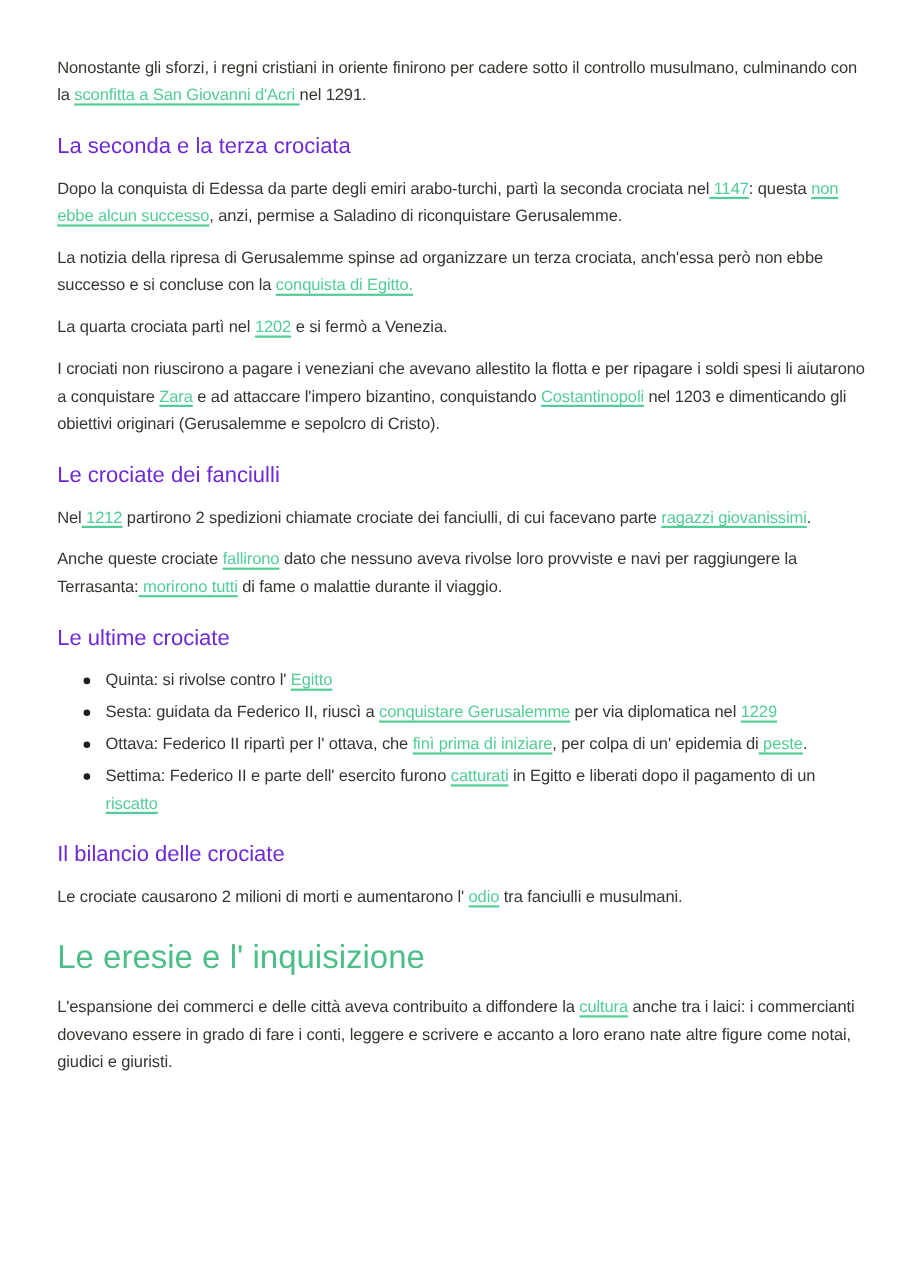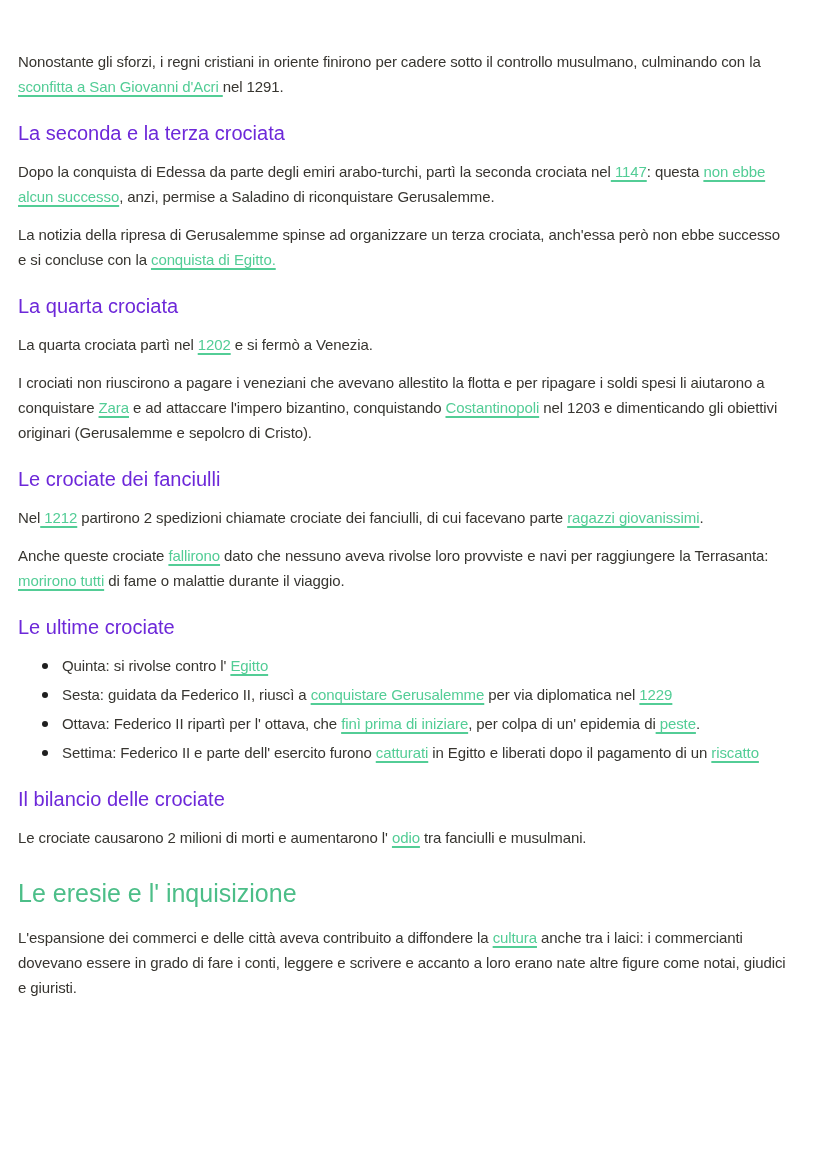--- a/index.html
+++ b/index.html
@@ -2,41 +2,41 @@
 <html><head>
 <meta charset="utf-8">
 <style>
   html, body { margin: 0; padding: 0; background: #ffffff; }
   .page {
     position: relative;
     width: 828px;
     height: 1170px;
     background: #ffffff;
     box-sizing: border-box;
-    padding: 49px 36px 0 18px;
+    padding: 49px 36px 0 52px;
     overflow: hidden;
     font-family: "Liberation Sans", sans-serif;
     color: #373530;
     font-size: 15px;
     line-height: 25px;
     letter-spacing: -0.1px;
   }
   .content { width: 100%; }
   p { margin: 0 0 13px 0; }
   h2 {
     color: #6d28d9;
     font-size: 20px;
     line-height: 26px;
     font-weight: 400;
     margin: 21px 0 13px 0;
     letter-spacing: 0;
   }
   h1 {
     color: #4cbe88;
-    font-size: 25px;
+    font-size: 30px;
     line-height: 34px;
     font-weight: 400;
     margin: 26px 0 15px 0;
     letter-spacing: 0;
   }
   a.link {
     color: #53cd96;
     text-decoration: underline;
     text-decoration-color: #53cd96;
     text-decoration-thickness: 1.5px;
@@ -64,21 +64,20 @@
 </style>
 </head>
 <body>
 
 <div class="page">
   <div class="content" id="content">
       <p><span>Nonostante gli sforzi, i regni cristiani in oriente finirono per cadere sotto il controllo musulmano, culminando con la </span><a class="link">sconfitta a San Giovanni d'Acri </a><span>nel 1291.</span></p>
       <h2>La seconda e la terza crociata</h2>
       <p><span>Dopo la conquista di Edessa da parte degli emiri arabo-turchi, partì la seconda crociata nel</span><a class="link"> 1147</a><span>: questa </span><a class="link">non ebbe alcun successo</a><span>, anzi, permise a Saladino di riconquistare Gerusalemme.</span></p>
       <p><span>La notizia della ripresa di Gerusalemme spinse ad organizzare un terza crociata, anch'essa però non ebbe successo e si concluse con la </span><a class="link">conquista di Egitto.</a></p>
-      <h2>La quarta crociata</h2>
       <p><span>La quarta crociata partì nel </span><a class="link">1202</a><span> e si fermò a Venezia.</span></p>
       <p><span>I crociati non riuscirono a pagare i veneziani che avevano allestito la flotta e per ripagare i soldi spesi li aiutarono a conquistare </span><a class="link">Zara</a><span> e ad attaccare l'impero bizantino, conquistando </span><a class="link">Costantinopoli</a><span> nel 1203 e dimenticando gli obiettivi originari (Gerusalemme e sepolcro di Cristo).</span></p>
       <h2>Le crociate dei fanciulli</h2>
       <p><span>Nel</span><a class="link"> 1212</a><span> partirono 2 spedizioni chiamate crociate dei fanciulli, di cui facevano parte </span><a class="link">ragazzi giovanissimi</a><span>.</span></p>
       <p><span>Anche queste crociate </span><a class="link">fallirono</a><span> dato che nessuno aveva rivolse loro provviste e navi per raggiungere la Terrasanta:</span><a class="link"> morirono tutti</a><span> di fame o malattie durante il viaggio.</span></p>
       <h2>Le ultime crociate</h2>
       <ul class="bullets">
         <li>
           <span class="dot"></span>
           <span class="li-text"><span>Quinta: si rivolse contro l' </span><a class="link">Egitto</a></span>

